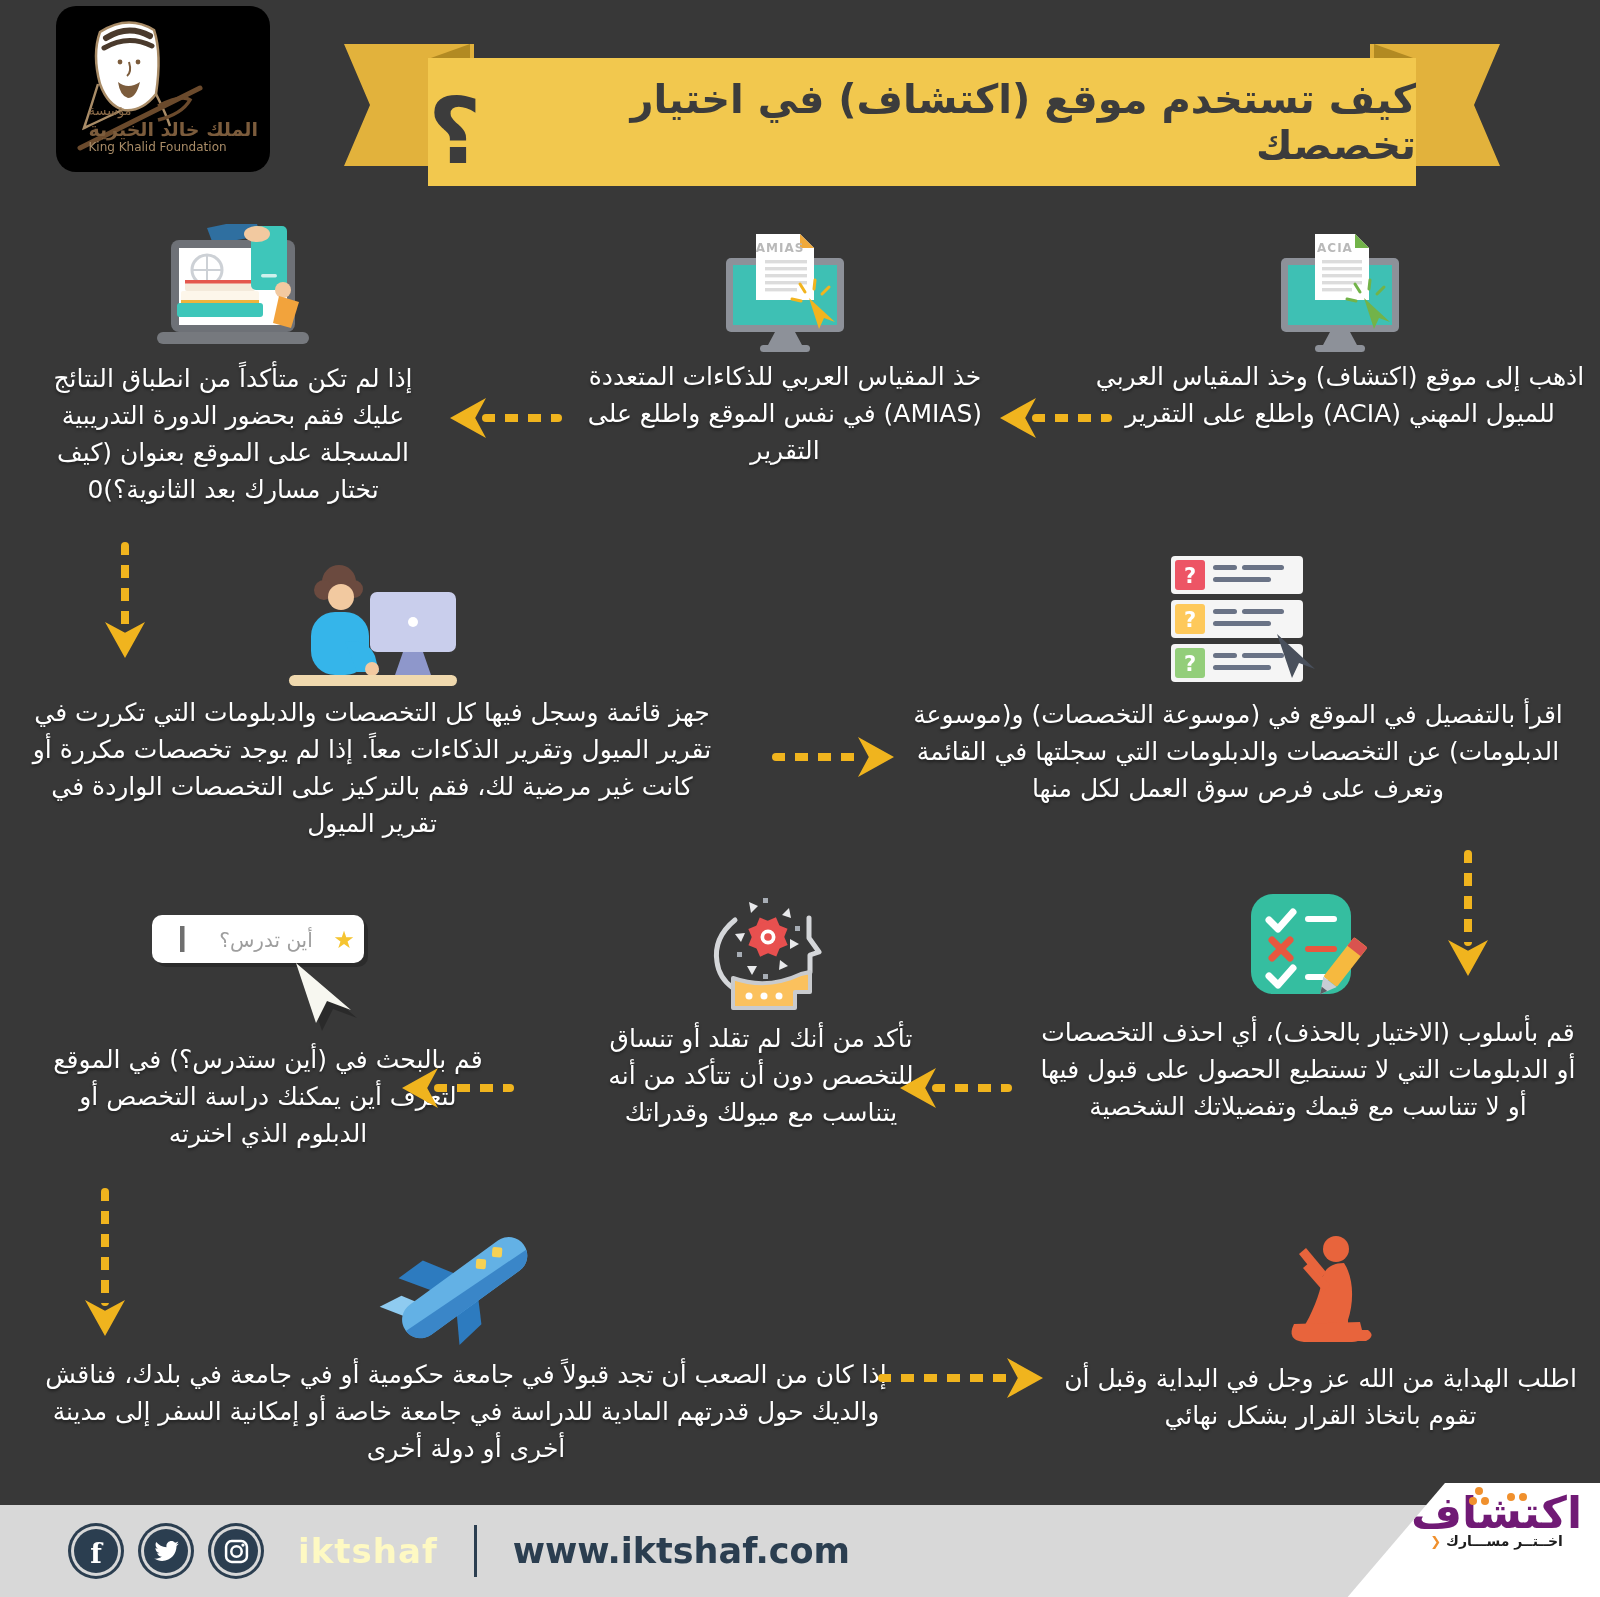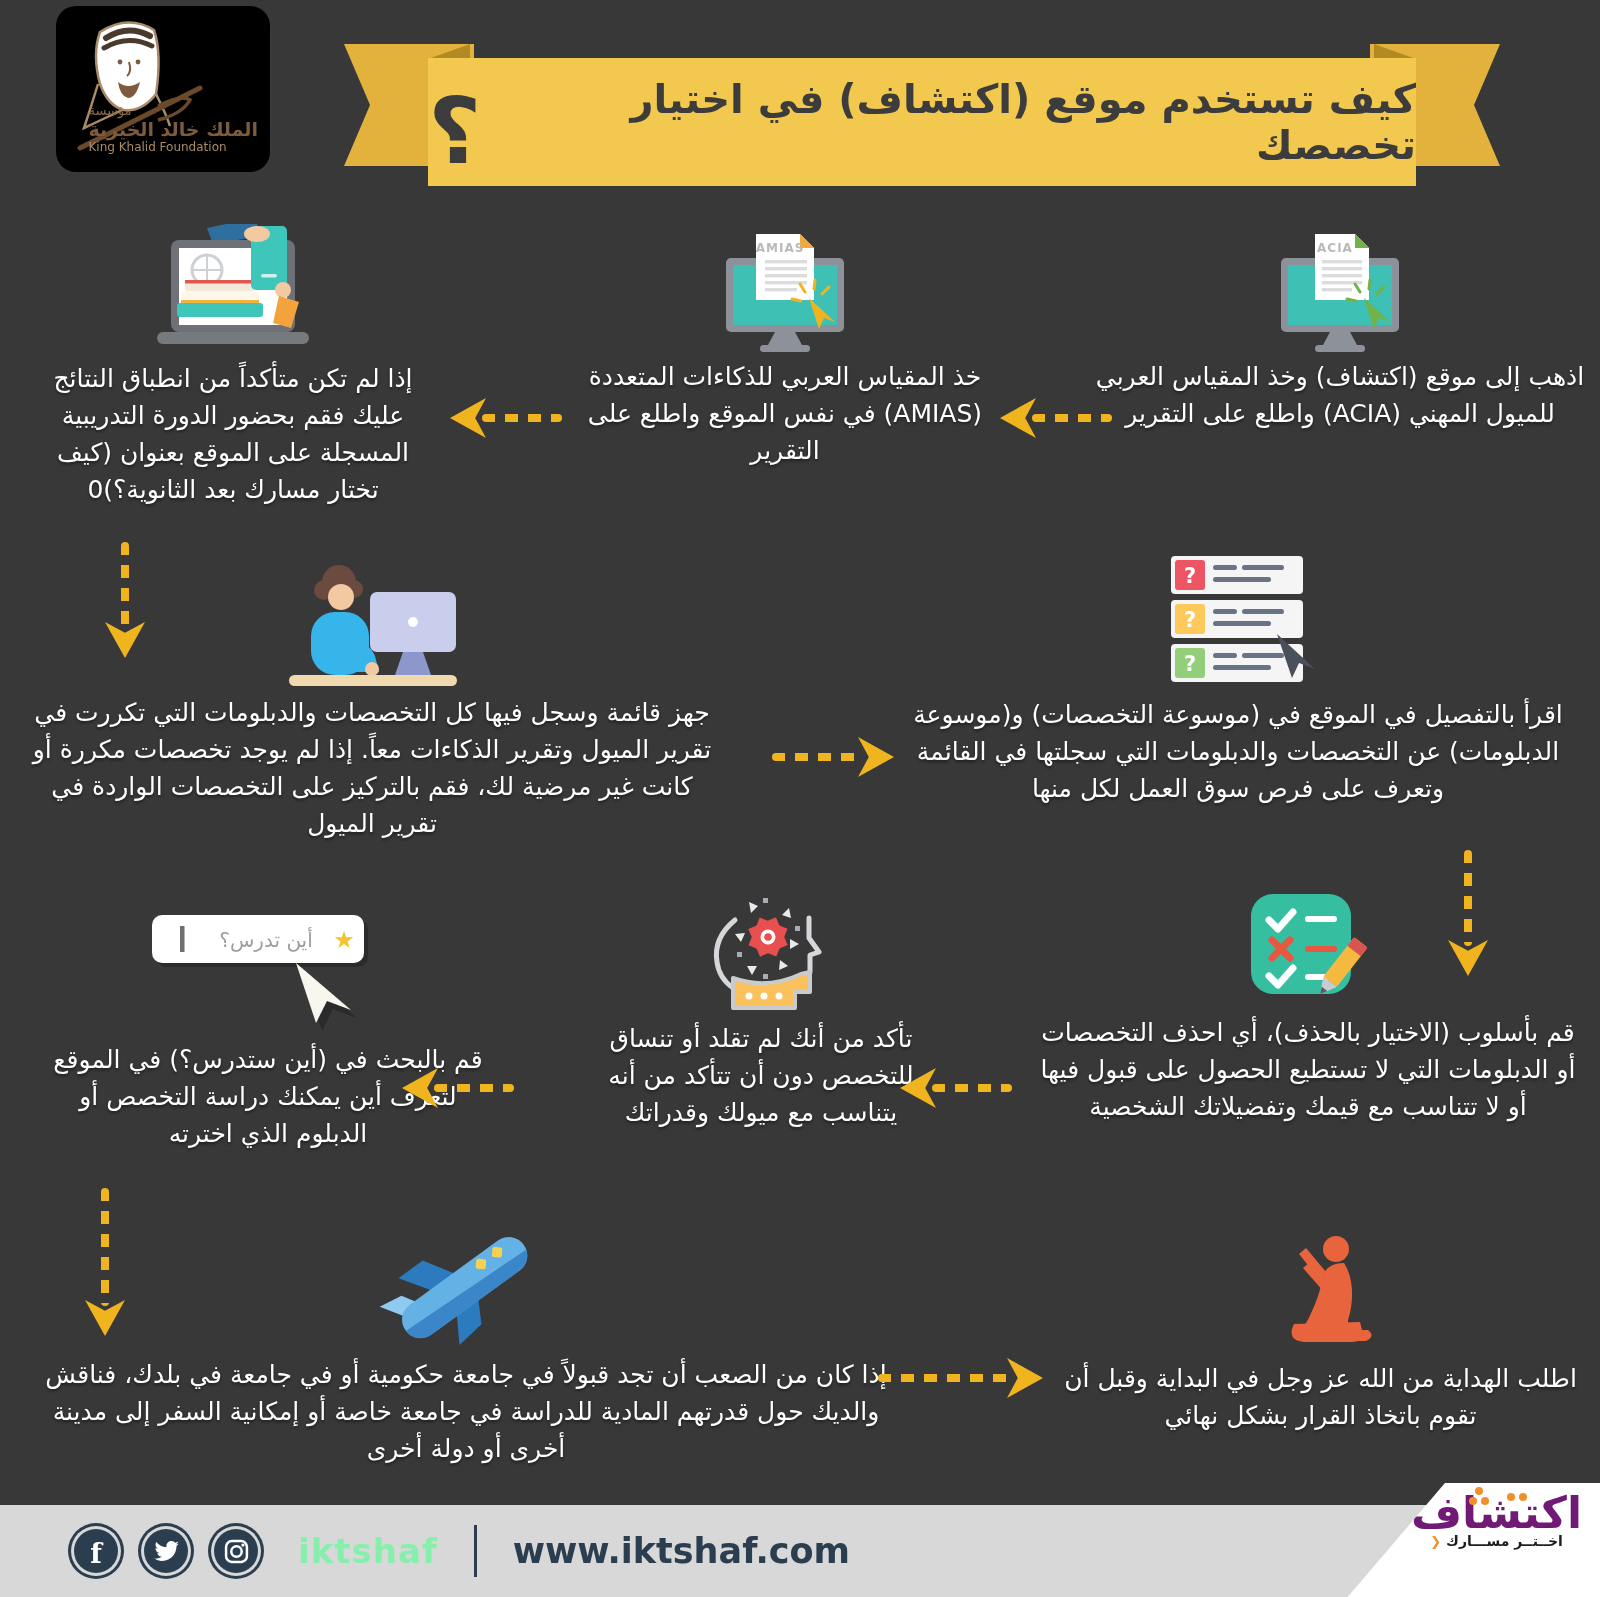--- a/index.html
+++ b/index.html
@@ -42,21 +42,21 @@
     background-image:repeating-linear-gradient(180deg,#f0b41e 0 13px,transparent 13px 23px);}
   .arrow-v .head{position:absolute;bottom:0;left:0;width:40px;height:36px;background:#f0b41e;
     clip-path:polygon(50% 100%,0 0,50% 30%,100% 0);}
 
   
   .footer-bar{position:absolute;left:0;top:1505px;width:1600px;height:92px;background:#d8d8d8;}
   .footer-left{position:absolute;left:66px;top:1505px;height:92px;display:flex;align-items:center;gap:26px;}
   .soc{width:44px;height:44px;border-radius:50%;background:#2b3e50;display:flex;align-items:center;justify-content:center;
     box-shadow:0 0 0 3px #d8d8d8,0 0 0 6px #2b3e50;}
   .soc-f{color:#fff;font-size:27px;font-weight:bold;font-family:"DejaVu Serif","Liberation Serif",serif;transform:translateY(2px);}
-  .handle{color:#86efac;font-size:34px;font-weight:600;margin-left:14px;letter-spacing:1px;}
+  .handle{color:#fef9c3;font-size:34px;font-weight:600;margin-left:14px;letter-spacing:1px;}
   .divider{width:3px;height:52px;background:#2b3e50;margin:0 10px;}
   .url{color:#2b3e50;font-size:35px;font-weight:600;}
   .brand-panel{position:absolute;left:1296px;top:1483px;width:304px;height:114px;background:#fff;
     clip-path:polygon(49% 0,100% 0,100% 100%,17% 100%);}
   .brand{position:absolute;right:18px;top:6px;text-align:center;direction:rtl;}
   .brand-name-wrap{position:relative;display:inline-block;}
   .brand-name{font-size:44px;font-weight:bold;color:#701a75;line-height:1.1;}
   .bdot{position:absolute;width:8px;height:8px;border-radius:50%;background:#f0902d;}
   .brand-tagline{font-size:14px;color:#1d1d1d;font-weight:bold;margin-top:-4px;display:flex;align-items:center;justify-content:center;gap:5px;direction:rtl;}
   .brand-arrow{color:#f0902d;font-size:13px;font-weight:bold;}

